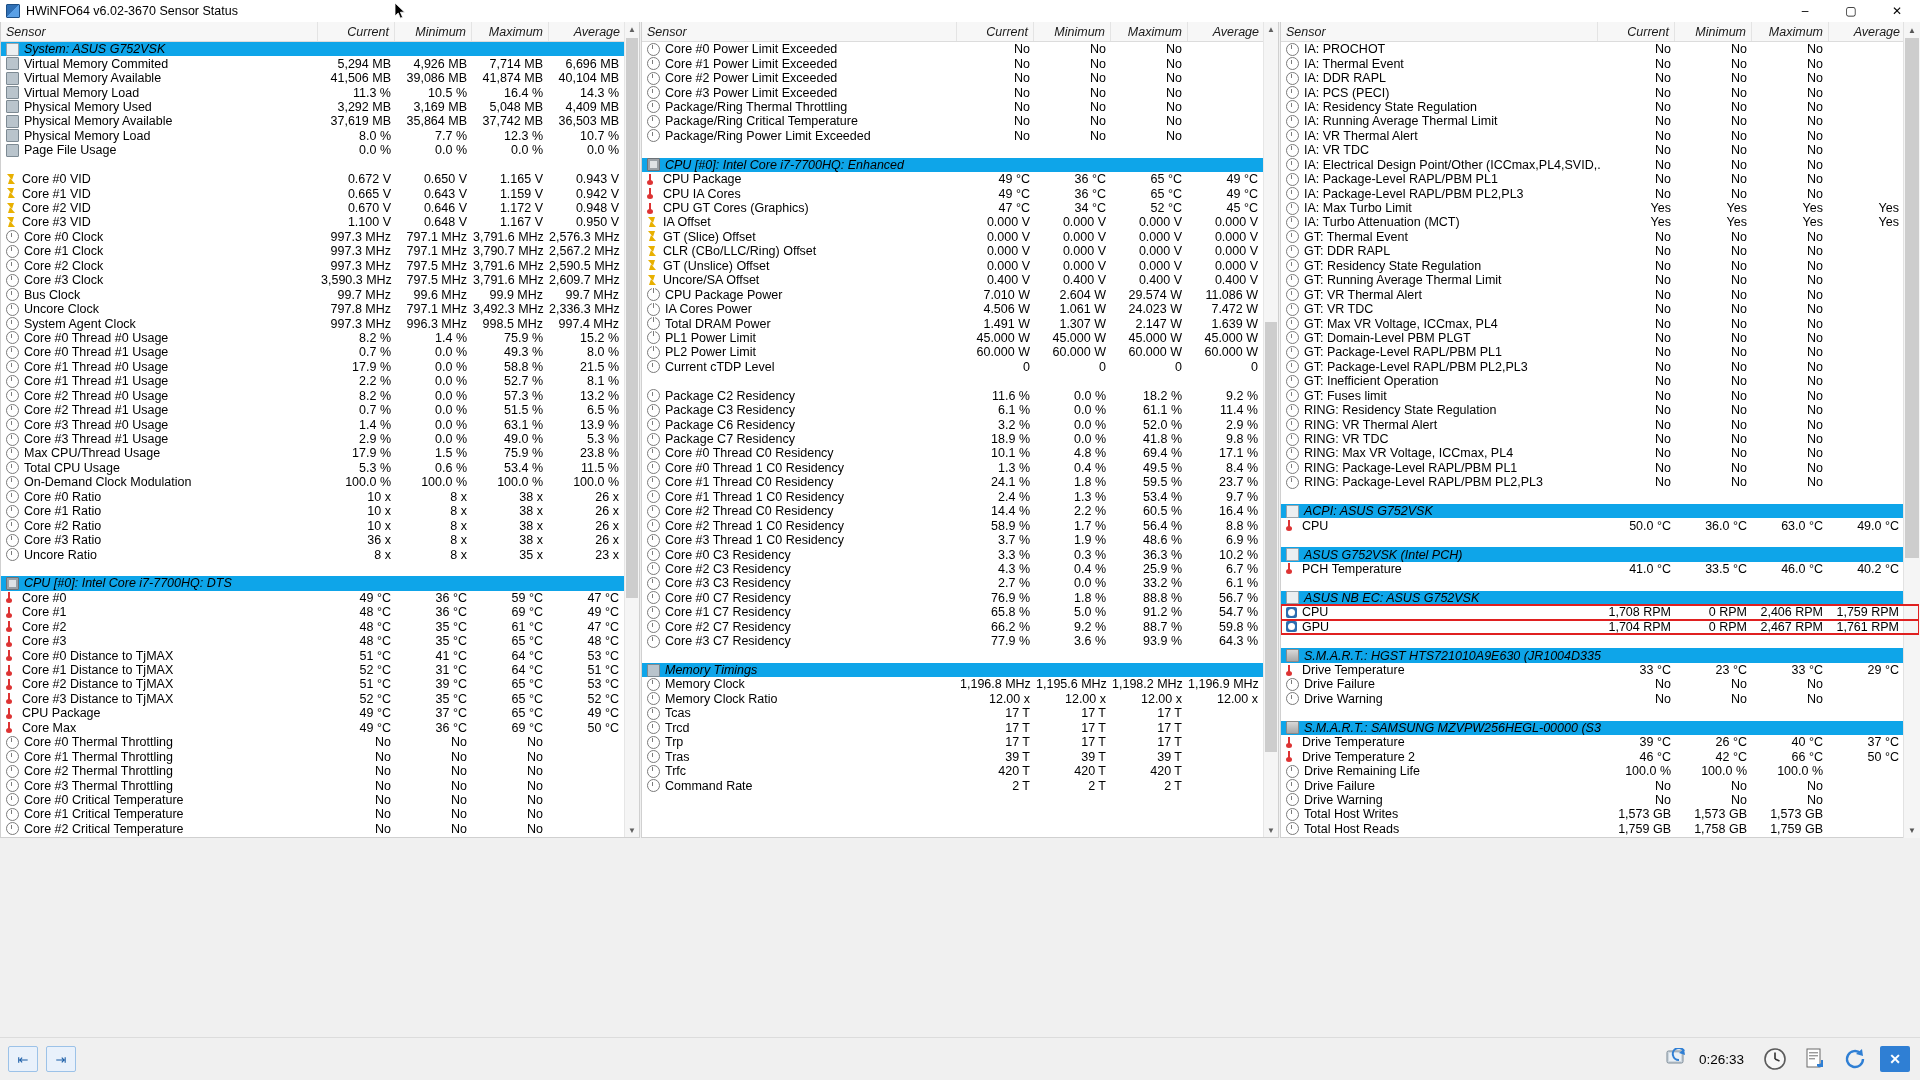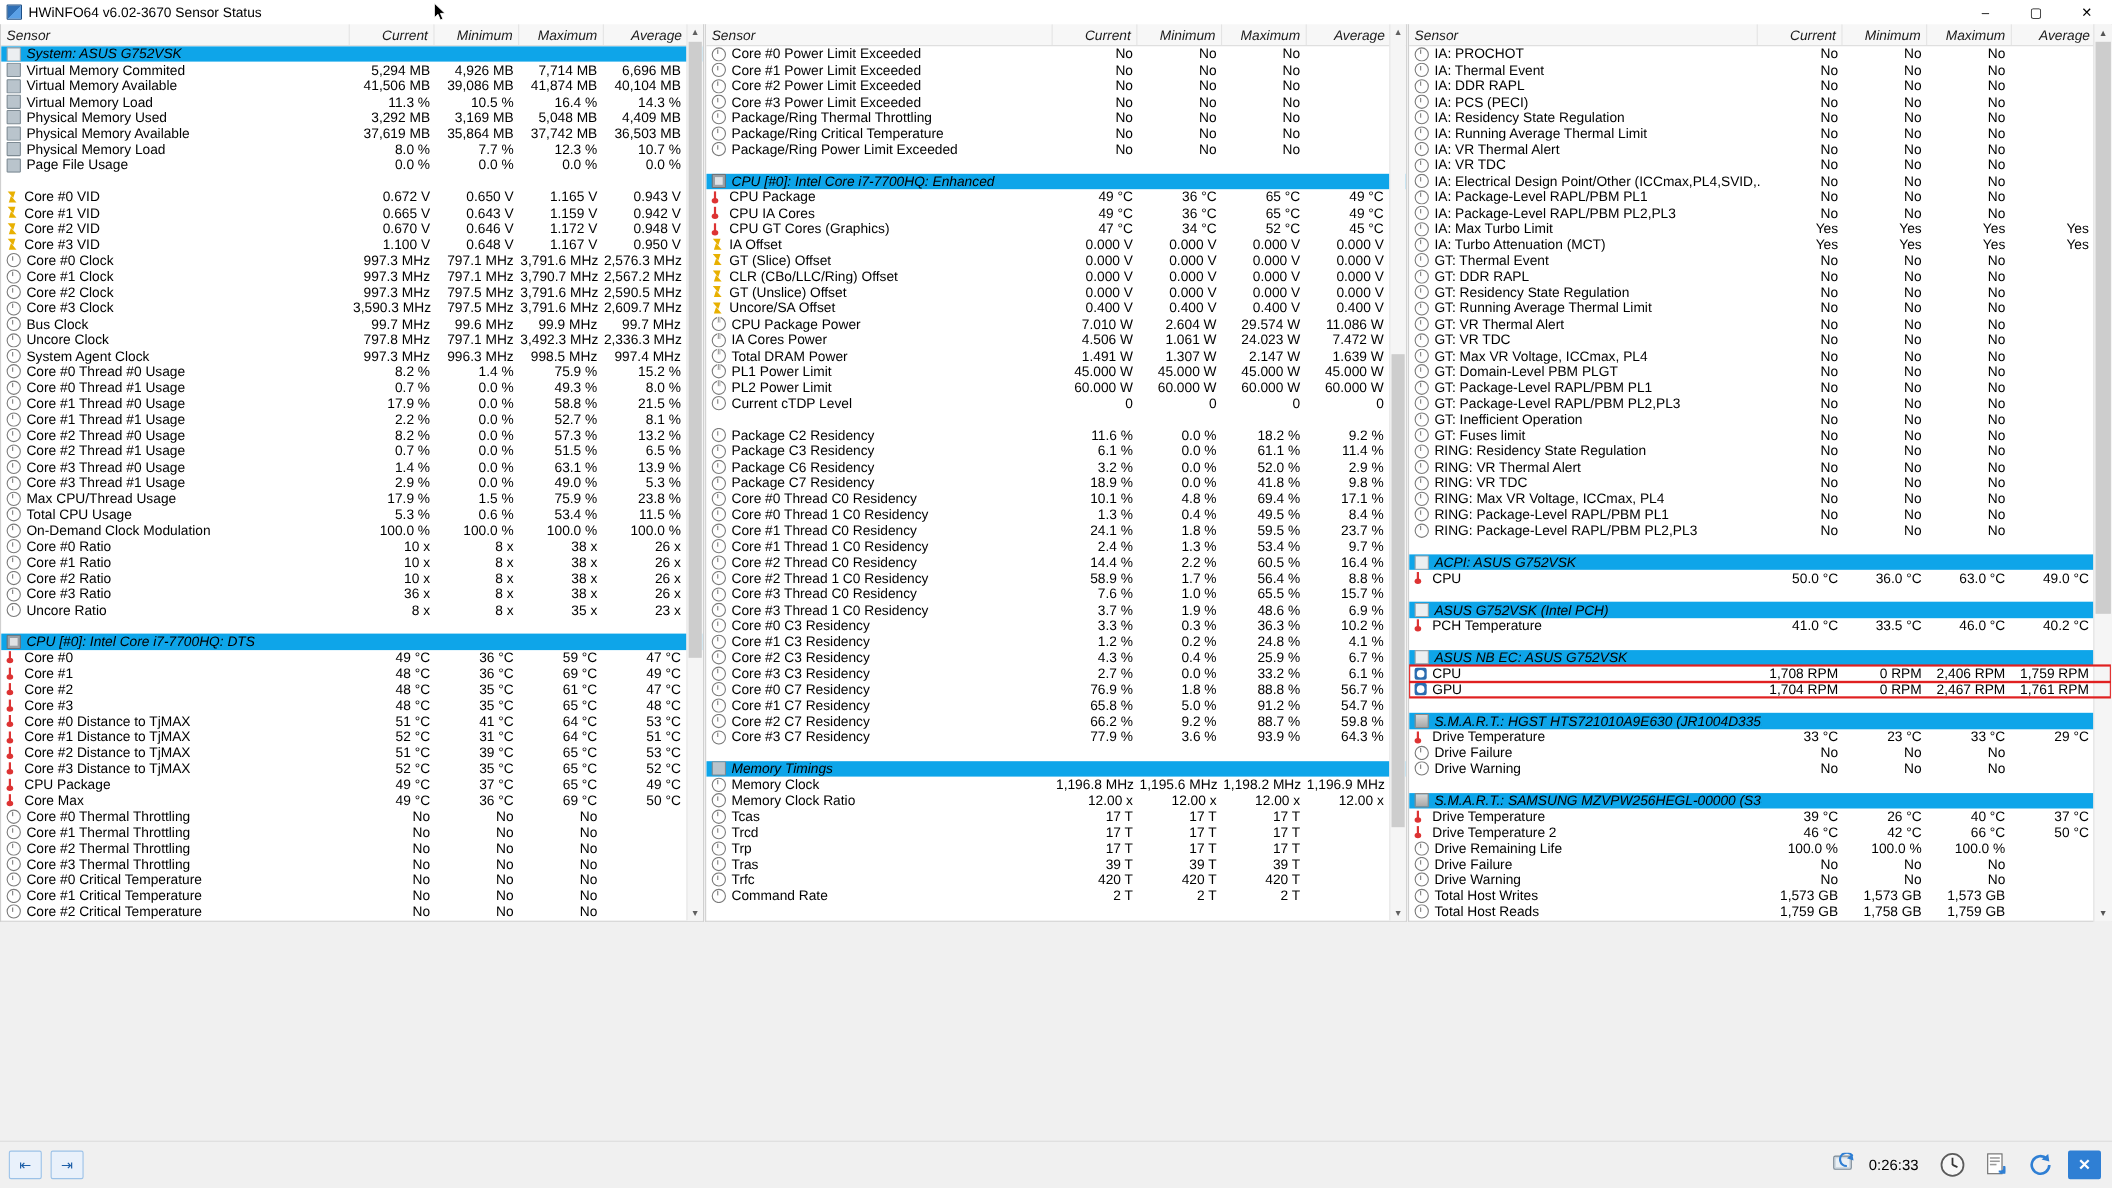--- a/index.html
+++ b/index.html
@@ -1126,59 +1126,37 @@
           </div>
           <div class="v">58.9 %</div>
           <div class="v">1.7 %</div>
           <div class="v">56.4 %</div>
           <div class="v">8.8 %</div>
           <div style="width: 14px;"></div>
         </div>
         <div class="row">
           <div class="name">
             <span class="ic clock"></span>
-            <span>Core #3 Thread C0 Residency</span>
-          </div>
-          <div class="v">7.6 %</div>
-          <div class="v">1.0 %</div>
-          <div class="v">65.5 %</div>
-          <div class="v">15.7 %</div>
-          <div style="width: 14px;"></div>
-        </div>
-        <div class="row">
-          <div class="name">
-            <span class="ic clock"></span>
             <span>Core #3 Thread 1 C0 Residency</span>
           </div>
           <div class="v">3.7 %</div>
           <div class="v">1.9 %</div>
           <div class="v">48.6 %</div>
           <div class="v">6.9 %</div>
           <div style="width: 14px;"></div>
         </div>
         <div class="row">
           <div class="name">
             <span class="ic clock"></span>
             <span>Core #0 C3 Residency</span>
           </div>
           <div class="v">3.3 %</div>
           <div class="v">0.3 %</div>
           <div class="v">36.3 %</div>
           <div class="v">10.2 %</div>
-          <div style="width: 14px;"></div>
-        </div>
-        <div class="row">
-          <div class="name">
-            <span class="ic clock"></span>
-            <span>Core #1 C3 Residency</span>
-          </div>
-          <div class="v">1.2 %</div>
-          <div class="v">0.2 %</div>
-          <div class="v">24.8 %</div>
-          <div class="v">4.1 %</div>
           <div style="width: 14px;"></div>
         </div>
         <div class="row">
           <div class="name">
             <span class="ic clock"></span>
             <span>Core #2 C3 Residency</span>
           </div>
           <div class="v">4.3 %</div>
           <div class="v">0.4 %</div>
           <div class="v">25.9 %</div>

